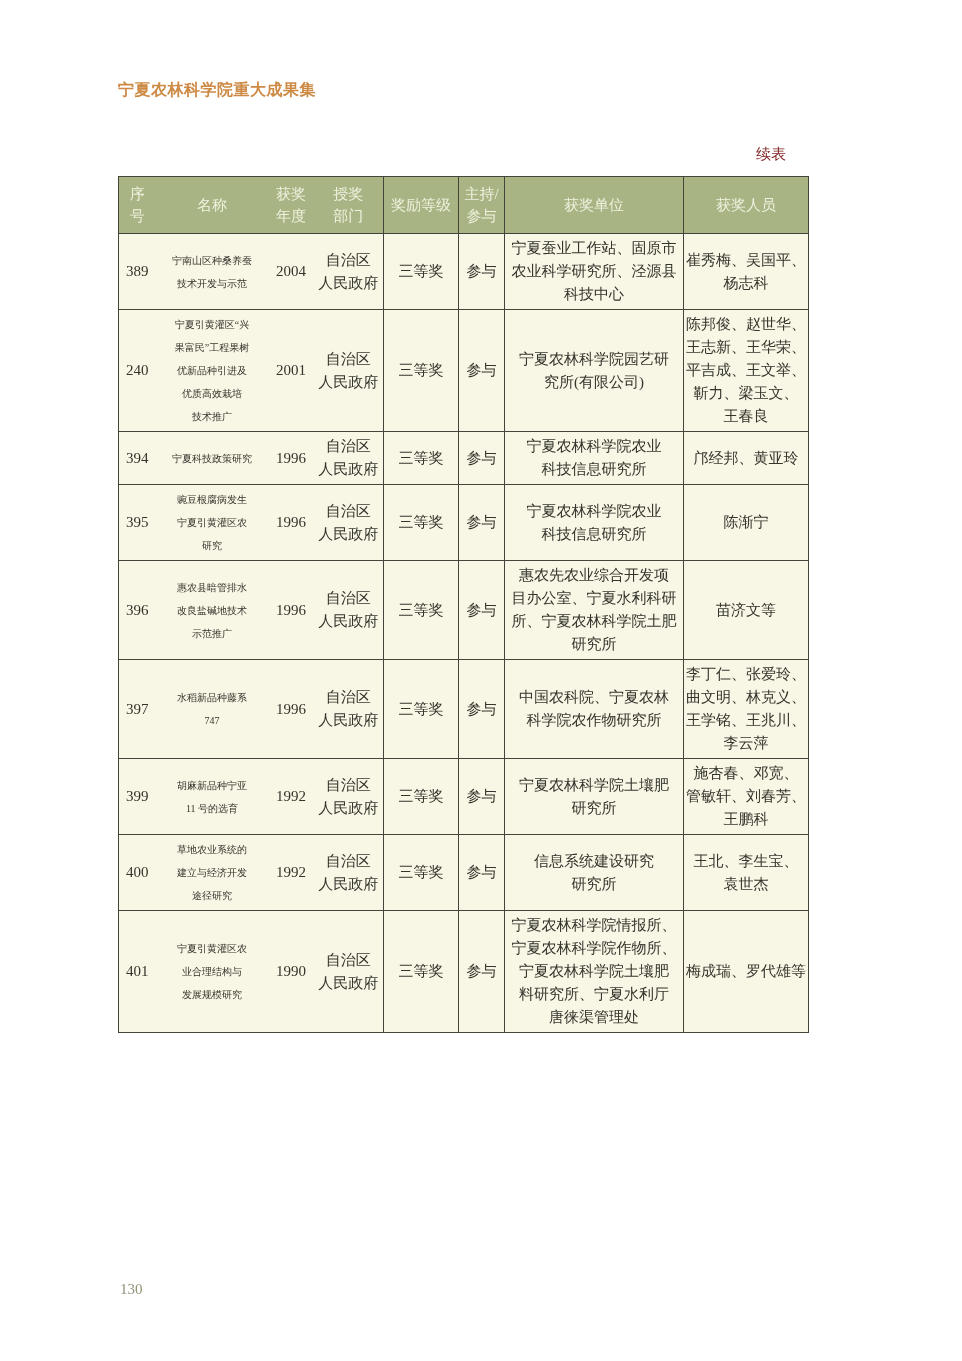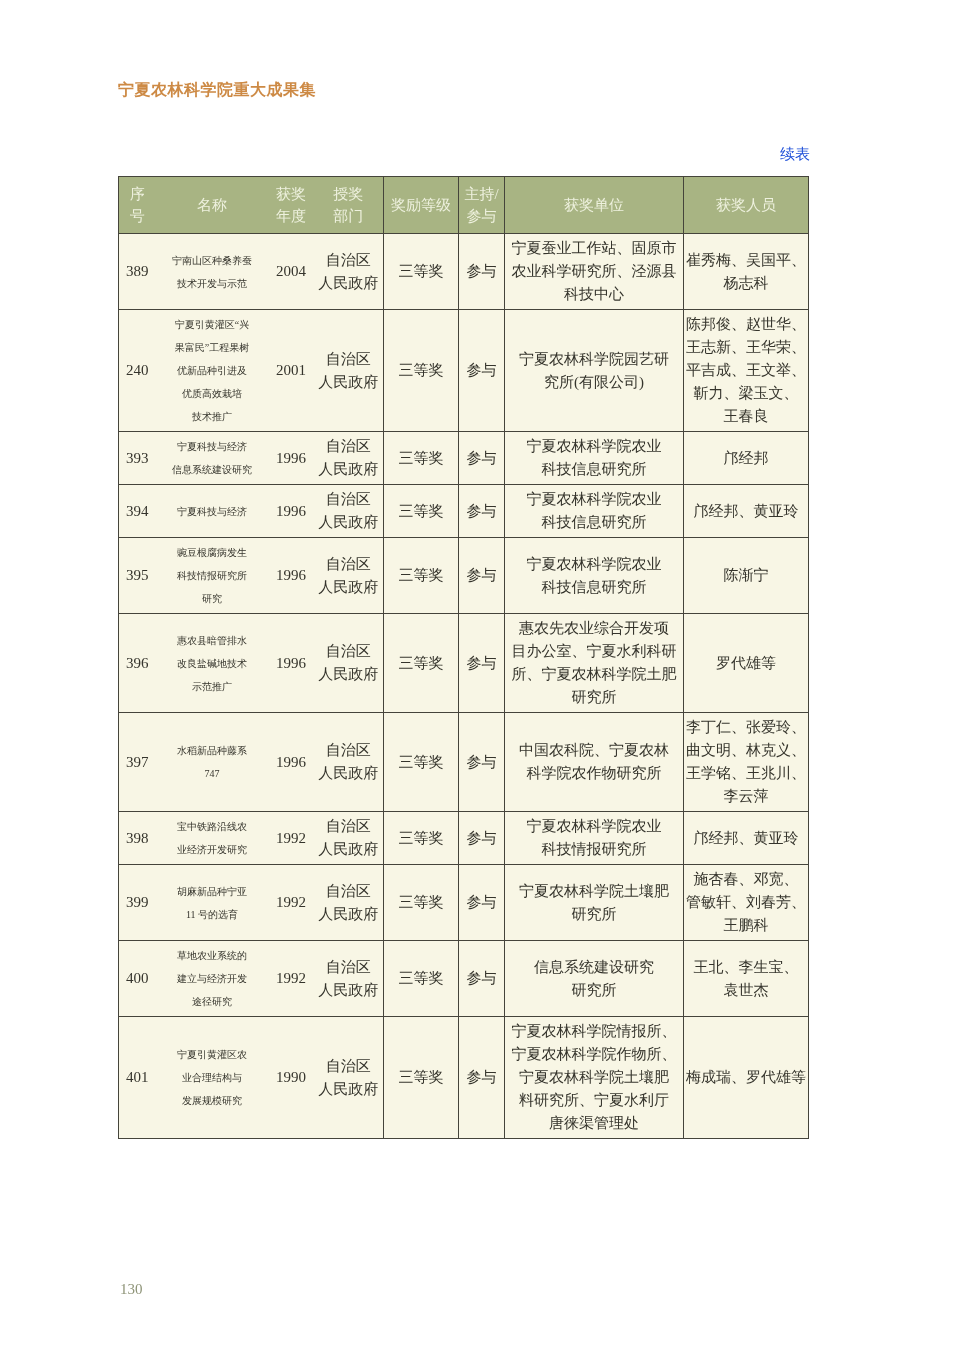--- a/index.html
+++ b/index.html
@@ -11,22 +11,22 @@
   .page { position: relative; width: 918px; height: 1361px; overflow: hidden; }
 
   .book-title {
     position: absolute; left: 118px; top: 80px;
     font-family: "Liberation Sans", "DejaVu Sans", sans-serif;
     font-weight: 600; font-size: 16px; letter-spacing: 0.5px;
     color: #cd8a45;
   }
 
   .continued {
-    position: absolute; left: 780px; top: 145px;
-    font-size: 15px; color: #1d4ed8;
+    position: absolute; left: 756px; top: 145px;
+    font-size: 15px; color: #7f1d1d;
   }
 
   table.awards {
     position: absolute; left: 118px; top: 176px;
     width: 690px; table-layout: fixed;
     border-collapse: collapse;
     background: #f8f6e5;
     font-size: 15px; line-height: 23px;
     color: #35342c; text-align: center;
     border: 1px solid #45443b;
@@ -120,48 +120,35 @@
     <td class="c-role bl">参与</td>
     <td class="c-unit bl">宁夏农林科学院园艺研
 究所(有限公司)</td>
     <td class="c-people bl">陈邦俊、赵世华、
 王志新、王华荣、
 平吉成、王文举、
 靳力、梁玉文、
 王春良</td>
   </tr>
         <tr>
-    <td class="c-no">393</td>
-    <td class="c-name">宁夏科技与经济
-信息系统建设研究</td>
-    <td class="c-year">1996</td>
-    <td class="c-dept">自治区
-人民政府</td>
-    <td class="c-level bl">三等奖</td>
-    <td class="c-role bl">参与</td>
-    <td class="c-unit bl">宁夏农林科学院农业
-科技信息研究所</td>
-    <td class="c-people bl">邝经邦</td>
-  </tr>
-        <tr>
     <td class="c-no">394</td>
-    <td class="c-name">宁夏科技与经济</td>
+    <td class="c-name">宁夏科技政策研究</td>
     <td class="c-year">1996</td>
     <td class="c-dept">自治区
 人民政府</td>
     <td class="c-level bl">三等奖</td>
     <td class="c-role bl">参与</td>
     <td class="c-unit bl">宁夏农林科学院农业
 科技信息研究所</td>
     <td class="c-people bl">邝经邦、黄亚玲</td>
   </tr>
         <tr>
     <td class="c-no">395</td>
     <td class="c-name">豌豆根腐病发生
-科技情报研究所
+宁夏引黄灌区农
 研究</td>
     <td class="c-year">1996</td>
     <td class="c-dept">自治区
 人民政府</td>
     <td class="c-level bl">三等奖</td>
     <td class="c-role bl">参与</td>
     <td class="c-unit bl">宁夏农林科学院农业
 科技信息研究所</td>
     <td class="c-people bl">陈渐宁</td>
   </tr>
@@ -172,52 +159,39 @@
 示范推广</td>
     <td class="c-year">1996</td>
     <td class="c-dept">自治区
 人民政府</td>
     <td class="c-level bl">三等奖</td>
     <td class="c-role bl">参与</td>
     <td class="c-unit bl">惠农先农业综合开发项
 目办公室、宁夏水利科研
 所、宁夏农林科学院土肥
 研究所</td>
-    <td class="c-people bl">罗代雄等</td>
+    <td class="c-people bl">苗济文等</td>
   </tr>
         <tr>
     <td class="c-no">397</td>
     <td class="c-name">水稻新品种藤系
 747</td>
     <td class="c-year">1996</td>
     <td class="c-dept">自治区
 人民政府</td>
     <td class="c-level bl">三等奖</td>
     <td class="c-role bl">参与</td>
     <td class="c-unit bl">中国农科院、宁夏农林
 科学院农作物研究所</td>
     <td class="c-people bl">李丁仁、张爱玲、
 曲文明、林克义、
 王学铭、王兆川、
 李云萍</td>
   </tr>
         <tr>
-    <td class="c-no">398</td>
-    <td class="c-name">宝中铁路沿线农
-业经济开发研究</td>
-    <td class="c-year">1992</td>
-    <td class="c-dept">自治区
-人民政府</td>
-    <td class="c-level bl">三等奖</td>
-    <td class="c-role bl">参与</td>
-    <td class="c-unit bl">宁夏农林科学院农业
-科技情报研究所</td>
-    <td class="c-people bl">邝经邦、黄亚玲</td>
-  </tr>
-        <tr>
     <td class="c-no">399</td>
     <td class="c-name">胡麻新品种宁亚
 11 号的选育</td>
     <td class="c-year">1992</td>
     <td class="c-dept">自治区
 人民政府</td>
     <td class="c-level bl">三等奖</td>
     <td class="c-role bl">参与</td>
     <td class="c-unit bl">宁夏农林科学院土壤肥
 研究所</td>

